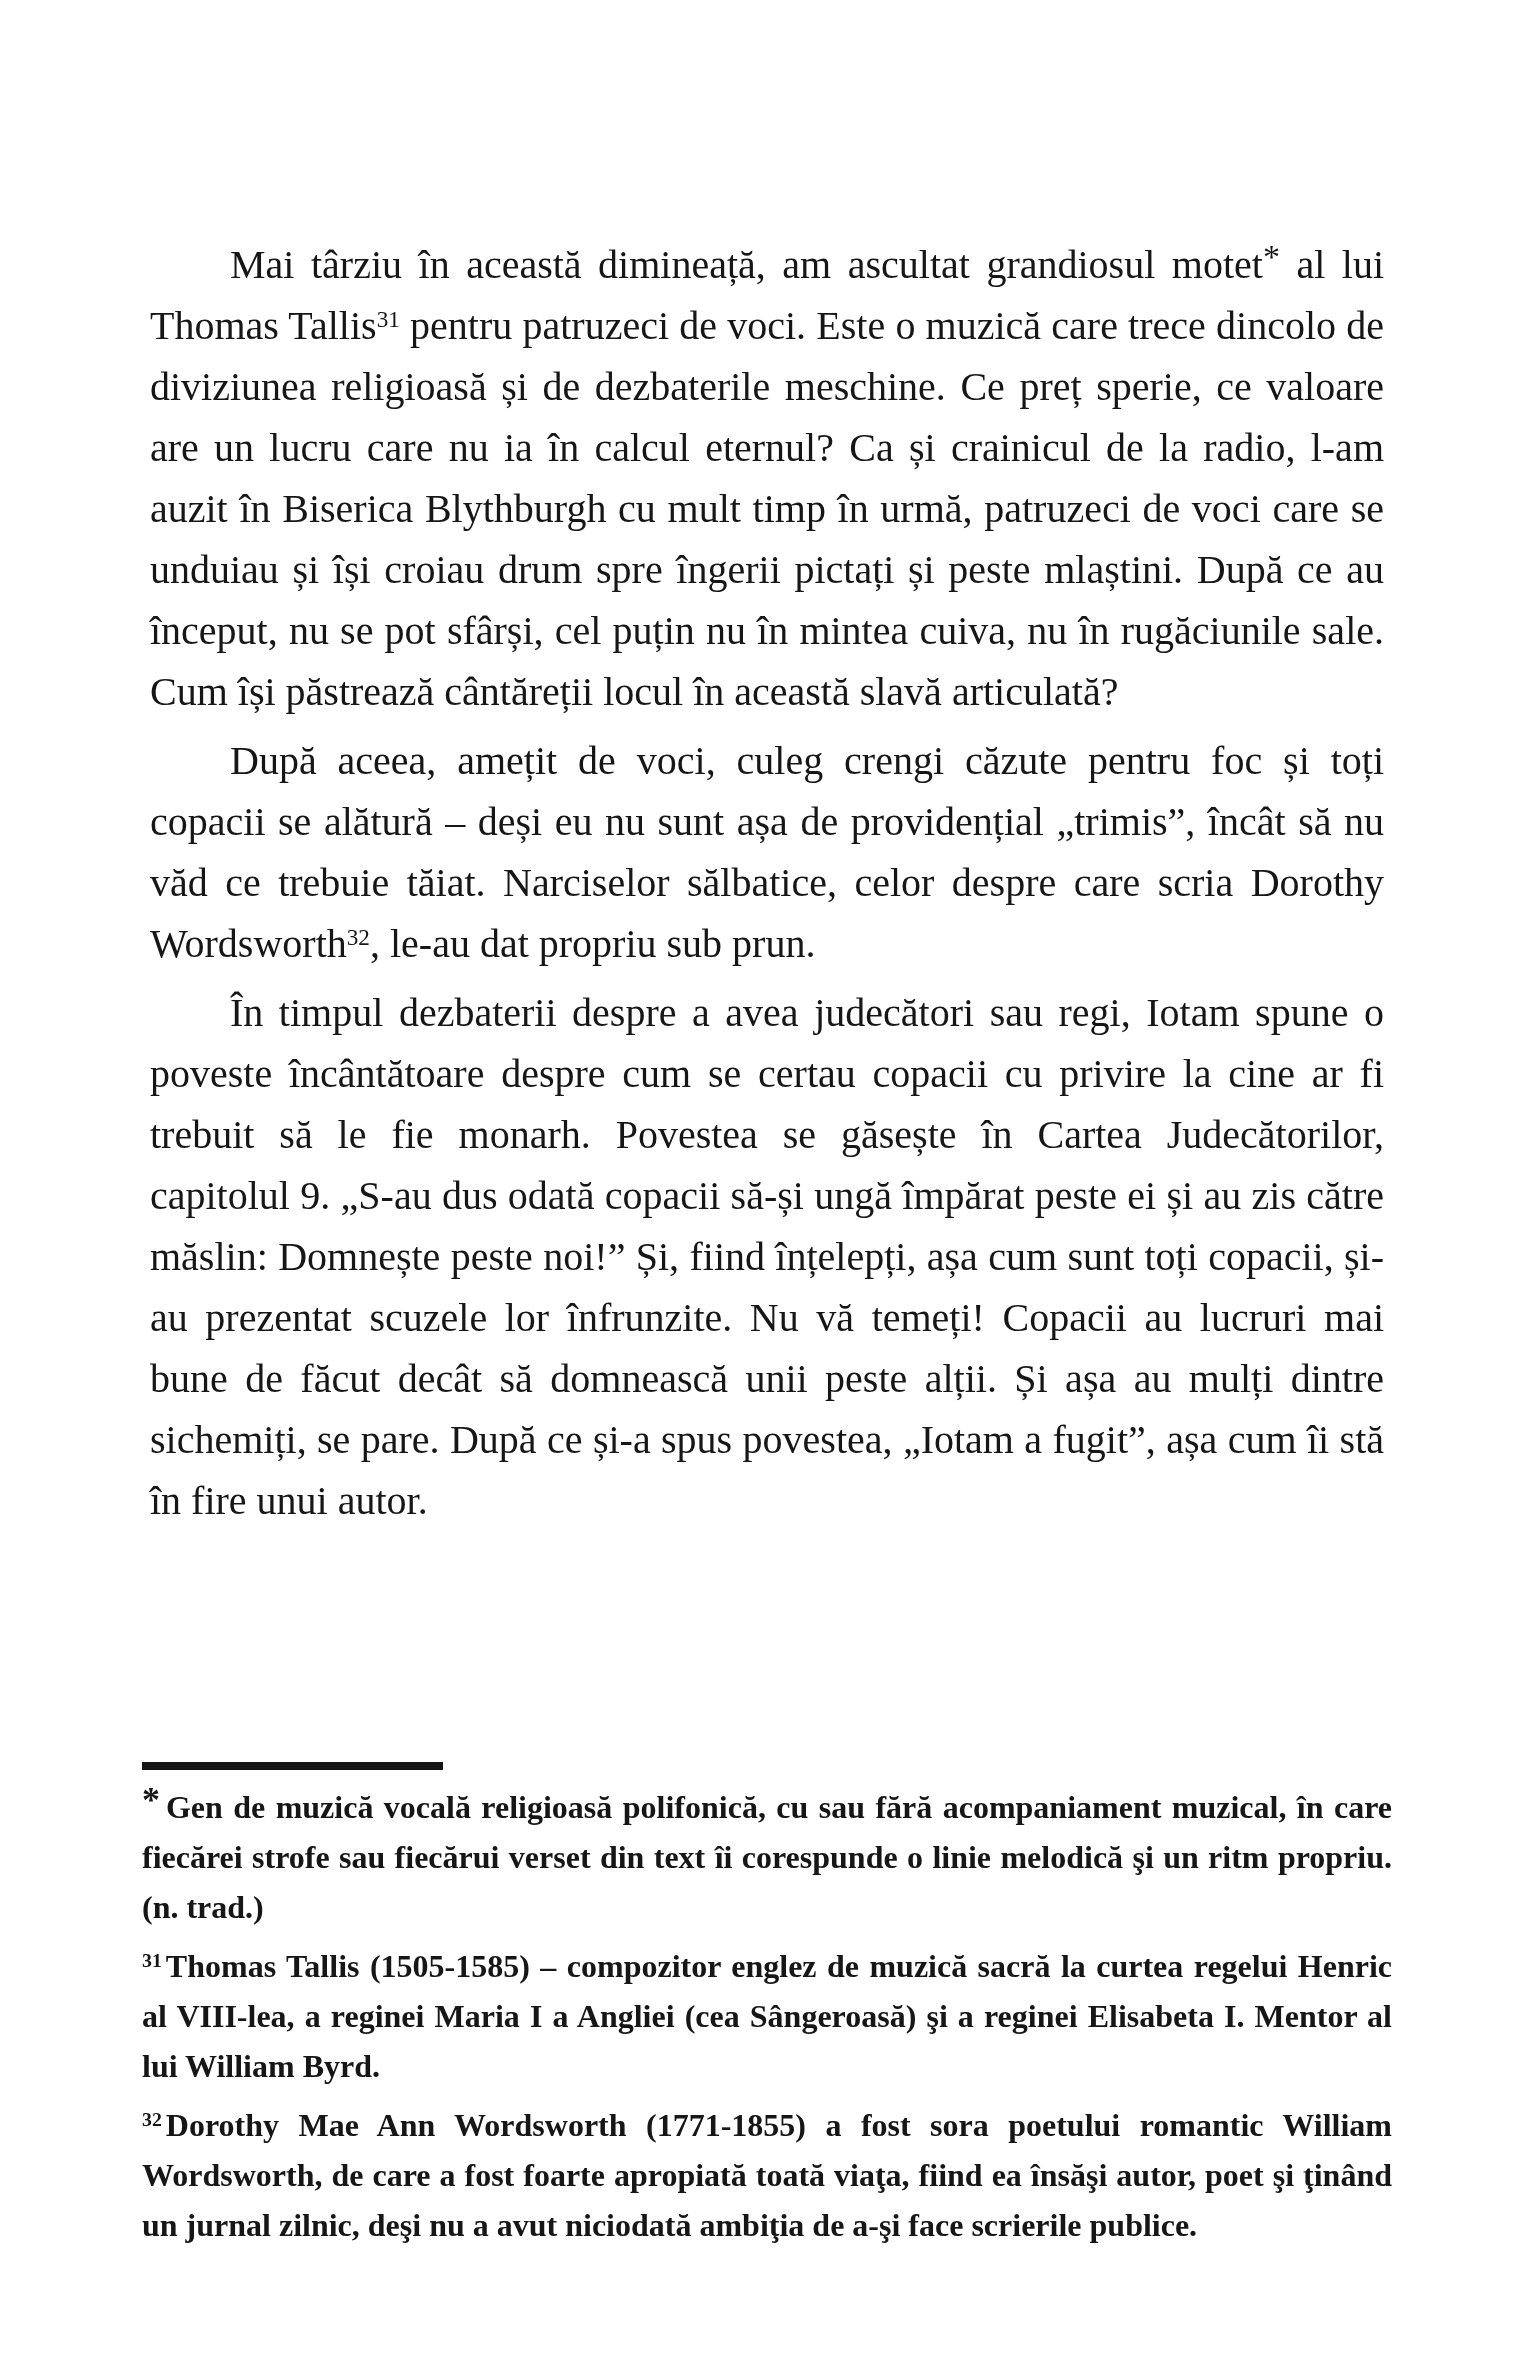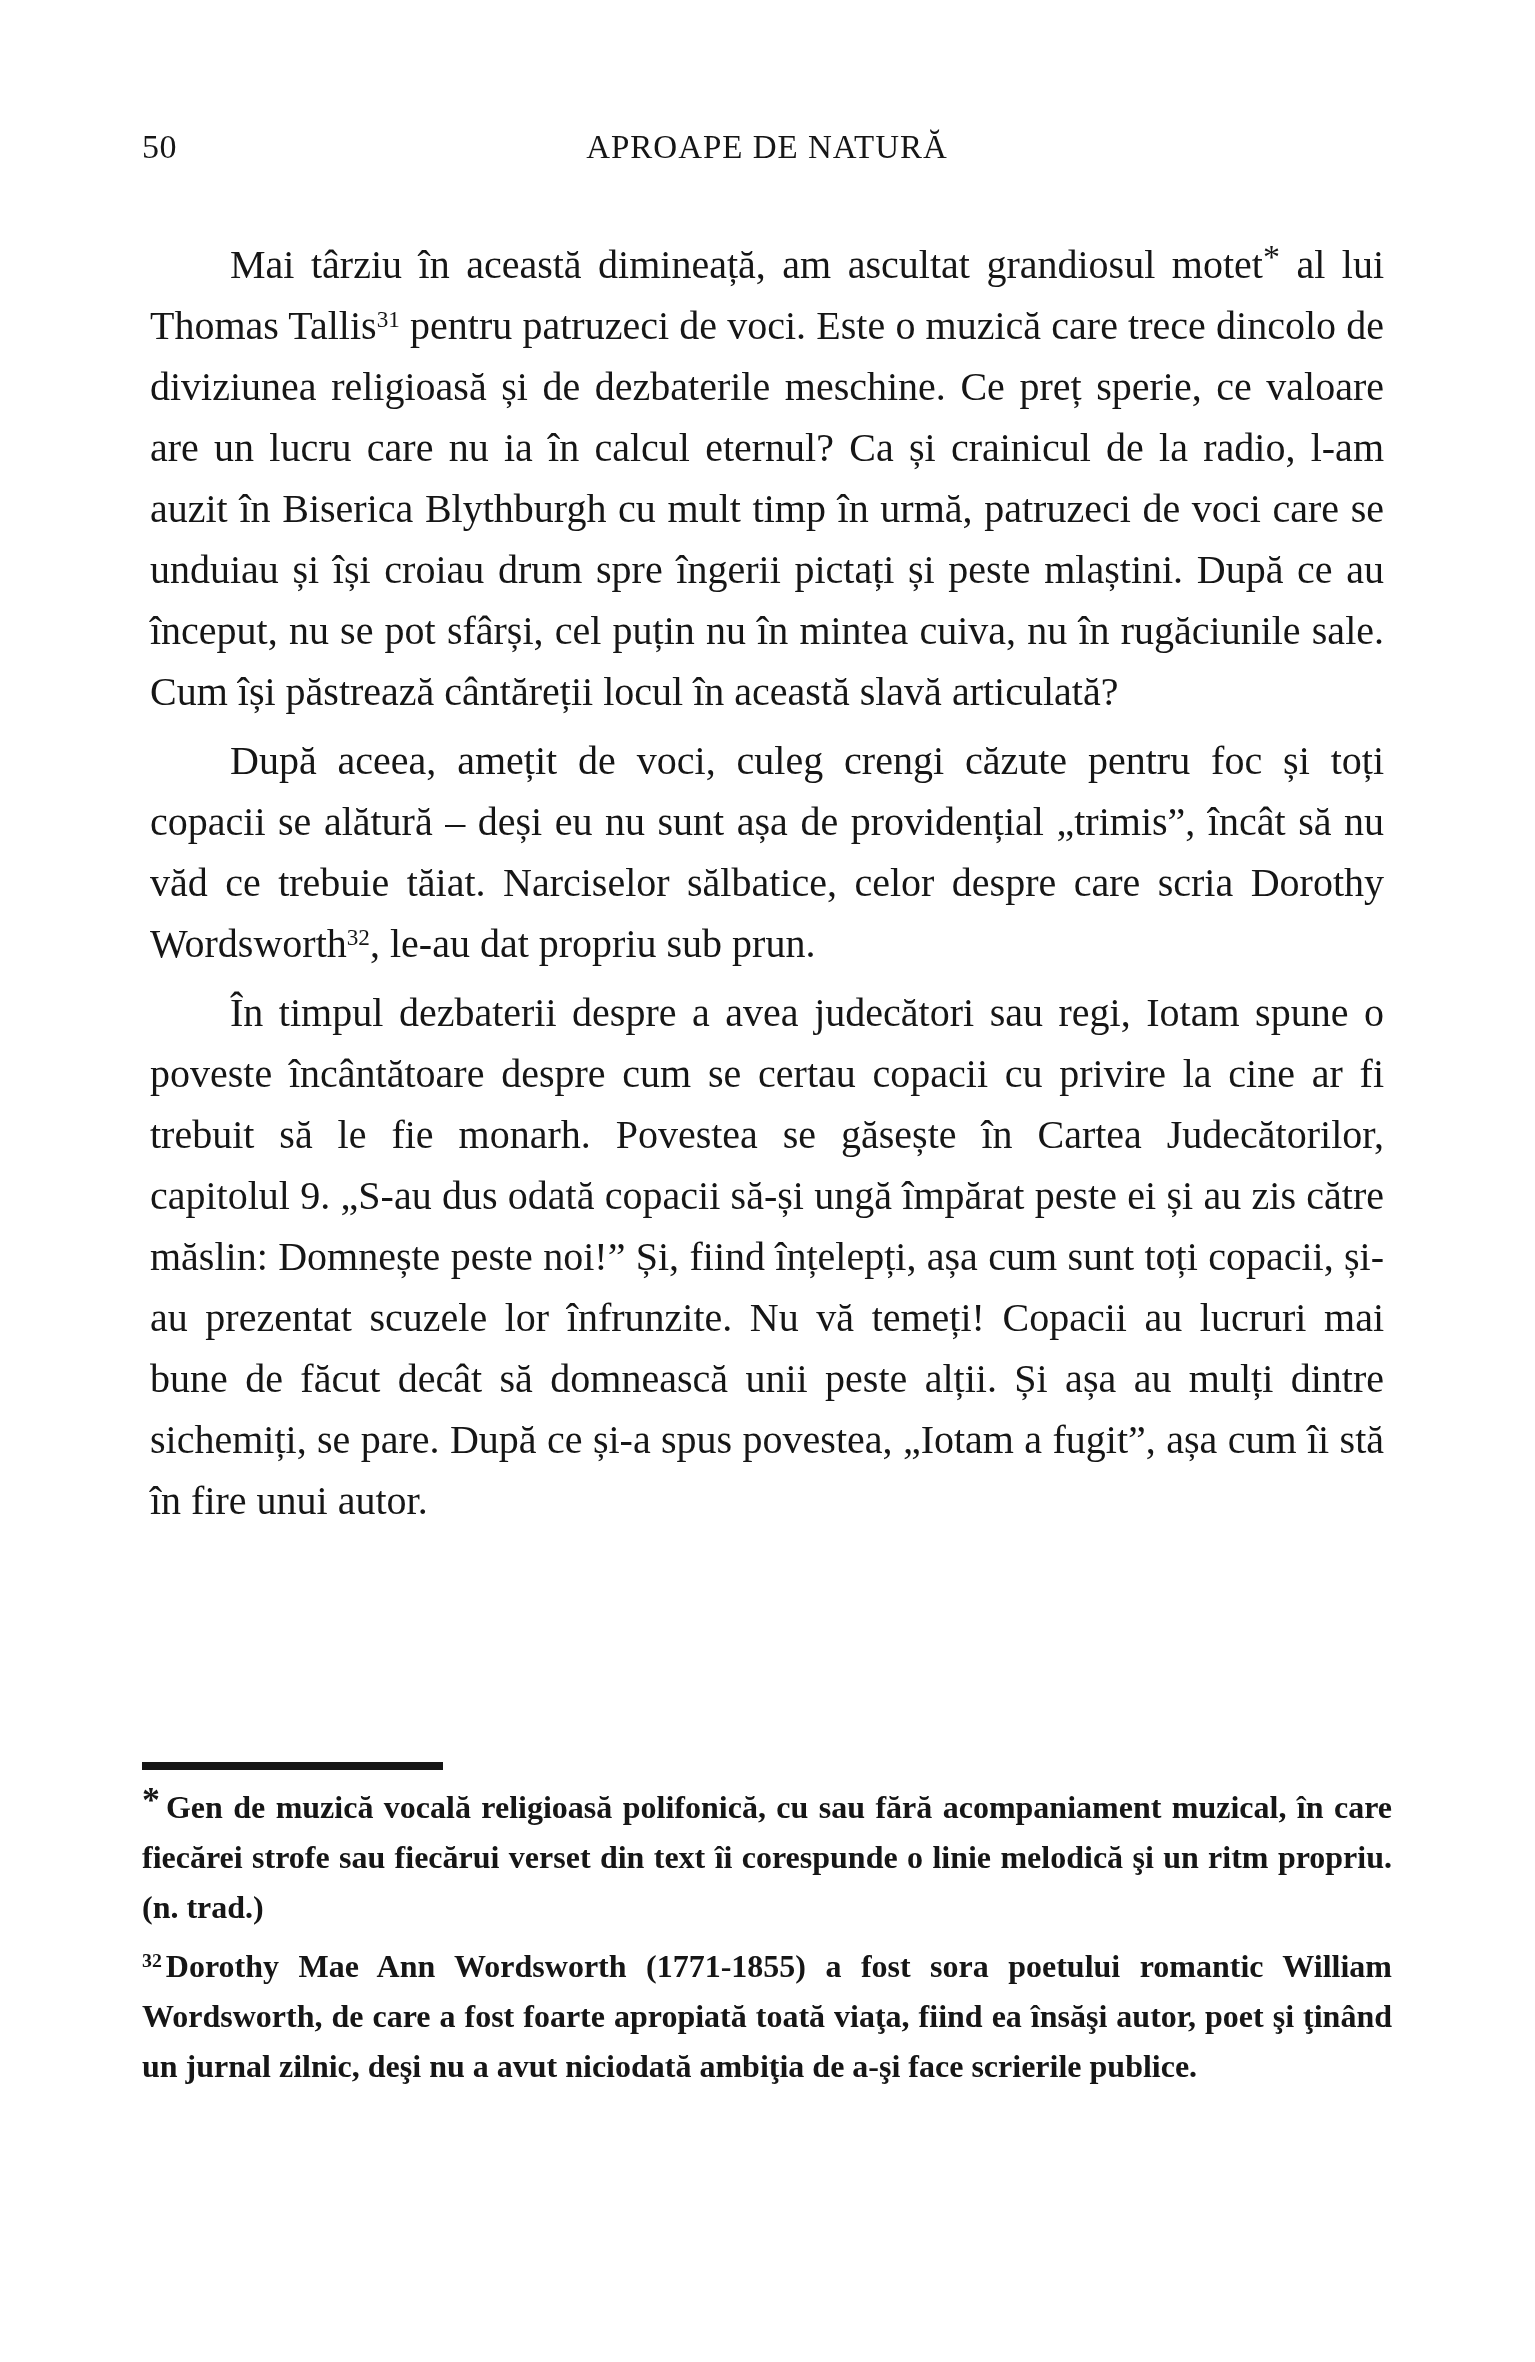--- a/index.html
+++ b/index.html
@@ -108,41 +108,40 @@
     top: -0.5em;
     line-height: 0;
     padding-right: 4px;
   }
 </style>
 </head>
 <body>
 
 <div class="page">
 
-  <div class="running-header">
-    <span class="page-number">50</span>
-    <span class="header-title">APROAPE DE NATURĂ</span>
-  </div>
 
   <div class="body-text">
     <p>
       <span>Mai târziu în această dimineață, am ascultat grandiosul motet</span><span class="sup-star">*</span><span> al lui Thomas Tallis</span><span class="sup-num">31</span><span> pentru patruzeci de voci. Este o muzică care trece dincolo de diviziunea religioasă și de dezbaterile meschine. Ce preț sperie, ce valoare are un lucru care nu ia în calcul eternul? Ca și crainicul de la radio, l-am auzit în Biserica Blythburgh cu mult timp în urmă, patruzeci de voci care se unduiau și își croiau drum spre îngerii pictați și peste mlaștini. După ce au început, nu se pot sfârși, cel puțin nu în mintea cuiva, nu în rugăciunile sale. Cum își păstrează cântăreții locul în această slavă articulată?</span>
     </p>
     <p>
       <span>După aceea, amețit de voci, culeg crengi căzute pentru foc și toți copacii se alătură – deși eu nu sunt așa de providențial „trimis”, încât să nu văd ce trebuie tăiat. Narciselor sălbatice, celor despre care scria Dorothy Wordsworth</span><span class="sup-num">32</span><span>, le-au dat propriu sub prun.</span>
     </p>
     <p>
       <span>În timpul dezbaterii despre a avea judecători sau regi, Iotam spune o poveste încântătoare despre cum se certau copacii cu privire la cine ar fi trebuit să le fie monarh. Povestea se găsește în Cartea Judecătorilor, capitolul 9. „S-au dus odată copacii să-și ungă împărat peste ei și au zis către măslin: Domnește peste noi!” Și, fiind înțelepți, așa cum sunt toți copacii, și-au prezentat scuzele lor înfrunzite. Nu vă temeți! Copacii au lucruri mai bune de făcut decât să domnească unii peste alții. Și așa au mulți dintre sichemiți, se pare. După ce și-a spus povestea, „Iotam a fugit”, așa cum îi stă în fire unui autor.</span>
     </p>
   </div>
 
   <div class="footnote-rule"></div>
 
   <div class="footnotes">
     <p class="footnote">
       <span class="fn-marker-star">*</span><span>Gen de muzică vocală religioasă polifonică, cu sau fără acompaniament muzical, în care fiecărei strofe sau fiecărui verset din text îi corespunde o linie melodică şi un ritm propriu. (n. trad.)</span>
     </p>
     <p class="footnote">
+      <span class="fn-marker-num">31</span><span>Thomas Tallis (1505-1585) – compozitor englez de muzică sacră la curtea regelui Henric al VIII-lea, a reginei Maria I a Angliei (cea Sângeroasă) şi a reginei Elisabeta I. Mentor al lui William Byrd.</span>
+    </p>
+    <p class="footnote">
       <span class="fn-marker-num">32</span><span>Dorothy Mae Ann Wordsworth (1771-1855) a fost sora poetului romantic William Wordsworth, de care a fost foarte apropiată toată viaţa, fiind ea însăşi autor, poet şi ţinând un jurnal zilnic, deşi nu a avut niciodată ambiţia de a-şi face scrierile publice.</span>
     </p>
   </div>
 
 </div>
 
 </body></html>

